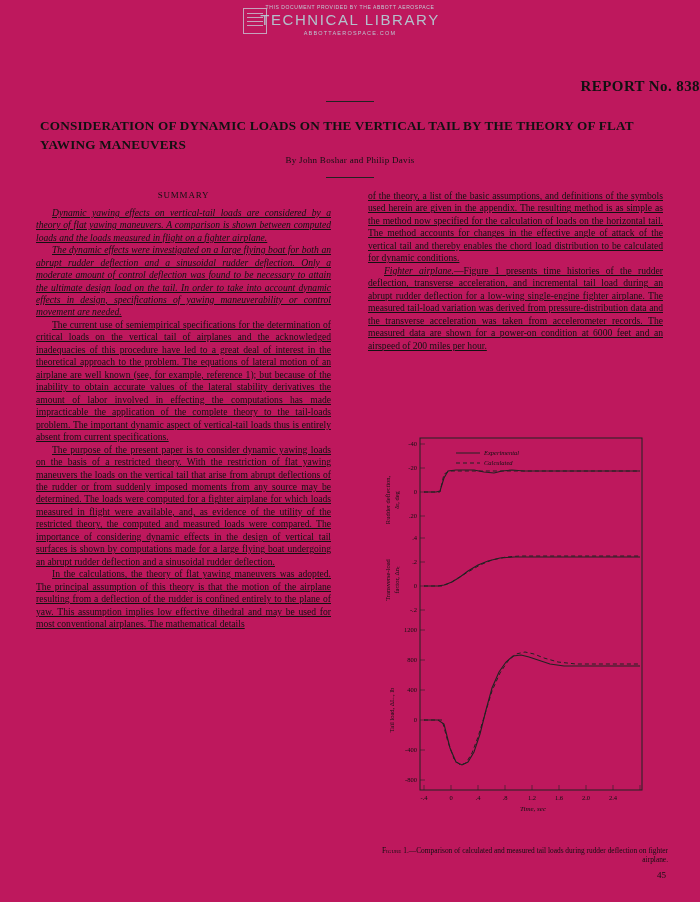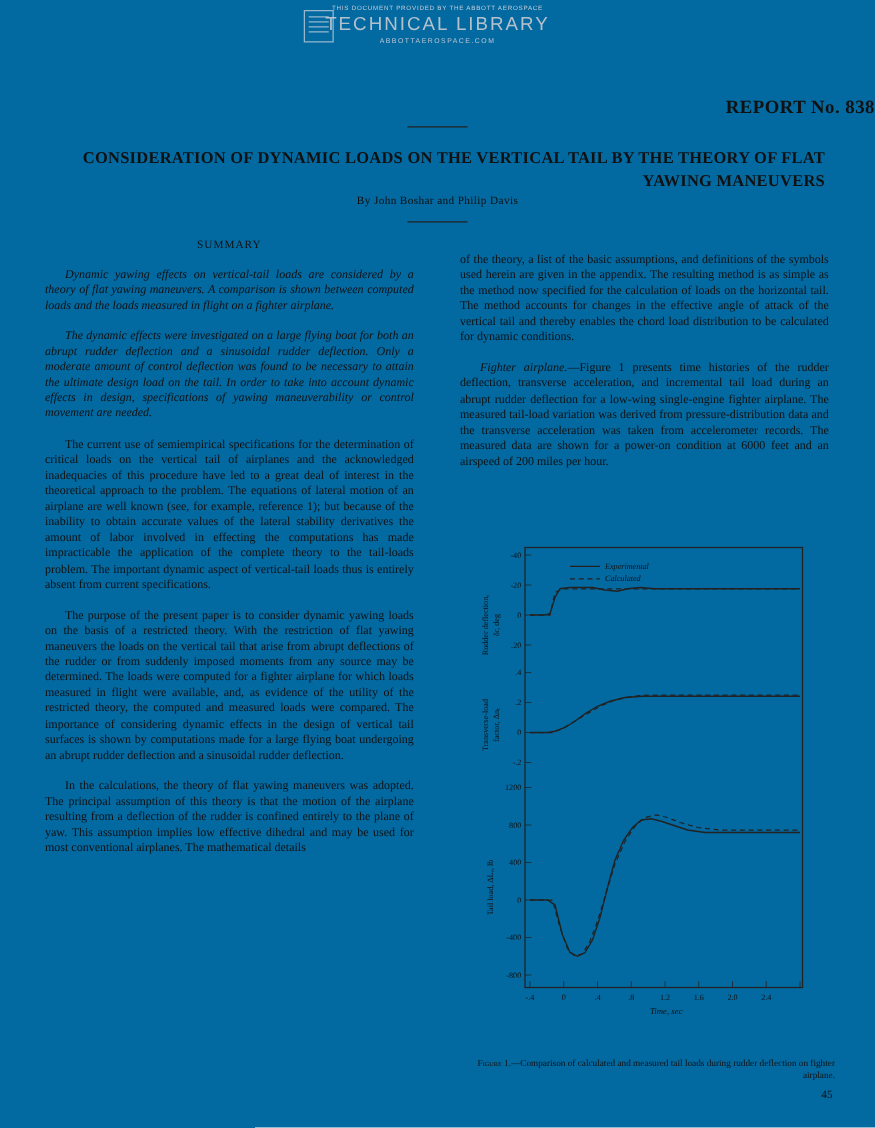--- a/index.html
+++ b/index.html
@@ -11,21 +11,21 @@
     width: 700px;
     height: 902px;
     position: relative;
     font-family: "Liberation Serif", serif;
     color: #111;
     overflow: hidden;
   }
   .page {
     position: absolute;
     inset: 0;
-    background: #0369a1;
+    background: #be185d;
   }
 
   
   .watermark {
     position: absolute;
     top: 4px;
     left: 0;
     width: 100%;
     text-align: center;
     color: #b9c4cf;
@@ -87,21 +87,21 @@
     background: #222;
   }
   .rule-1 { top: 101px; }
   .rule-2 { top: 177px; }
 
   .title {
     position: absolute;
     top: 116px;
     left: 40px;
     width: 620px;
-    text-align: right;
+    text-align: left;
     font-size: 13.2px;
     font-weight: bold;
     letter-spacing: .2px;
     line-height: 1.45;
   }
   .byline {
     position: absolute;
     top: 155px;
     width: 100%;
     text-align: center;
@@ -125,22 +125,23 @@
     text-align: center;
     font-size: 9px;
     letter-spacing: .8px;
     font-weight: normal;
     margin: 9px 0 5px 0;
     font-variant: small-caps;
   }
   .sec-head.first { margin-top: 0; font-family: Liberation Serif, serif; }
 
   p {
-    margin: 12px 0 0 0;
+    margin: 0 0 0 0;
     text-indent: 16px;
+    text-decoration: underline;
   }
   p.italic {
     font-style: italic;
   }
   p.noindent { text-indent: 0; }
 
   .runin { font-style: italic; }
 
   
   .figure {

